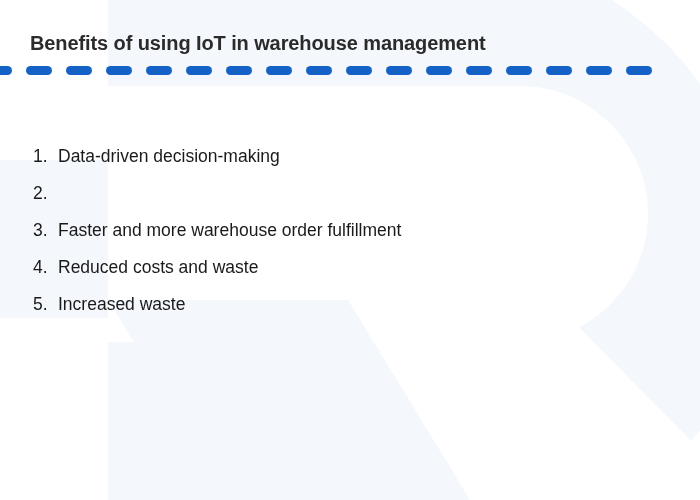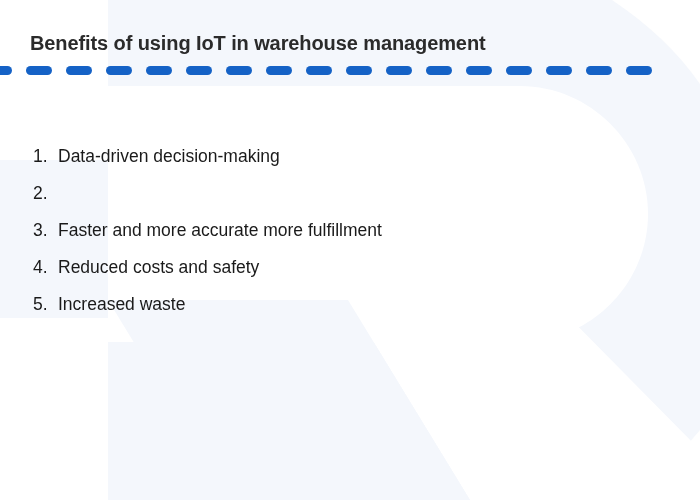--- a/index.html
+++ b/index.html
@@ -171,25 +171,25 @@
     <ol class="benefits-list">
       <li class="benefit-item">
         <span class="benefit-num">1.</span>
         <span class="benefit-text">Data-driven decision-making</span>
       </li>
       <li class="benefit-item">
         <span class="benefit-num">2.</span>
       </li>
       <li class="benefit-item">
         <span class="benefit-num">3.</span>
-        <span class="benefit-text">Faster and more accurate more fulfillment</span>
+        <span class="benefit-text">Faster and more warehouse order fulfillment</span>
       </li>
       <li class="benefit-item">
         <span class="benefit-num">4.</span>
-        <span class="benefit-text">Reduced costs and safety</span>
+        <span class="benefit-text">Reduced costs and waste</span>
       </li>
       <li class="benefit-item">
         <span class="benefit-num">5.</span>
         <span class="benefit-text">Increased waste</span>
       </li>
     </ol>
 
   </div>
 </div>
 

